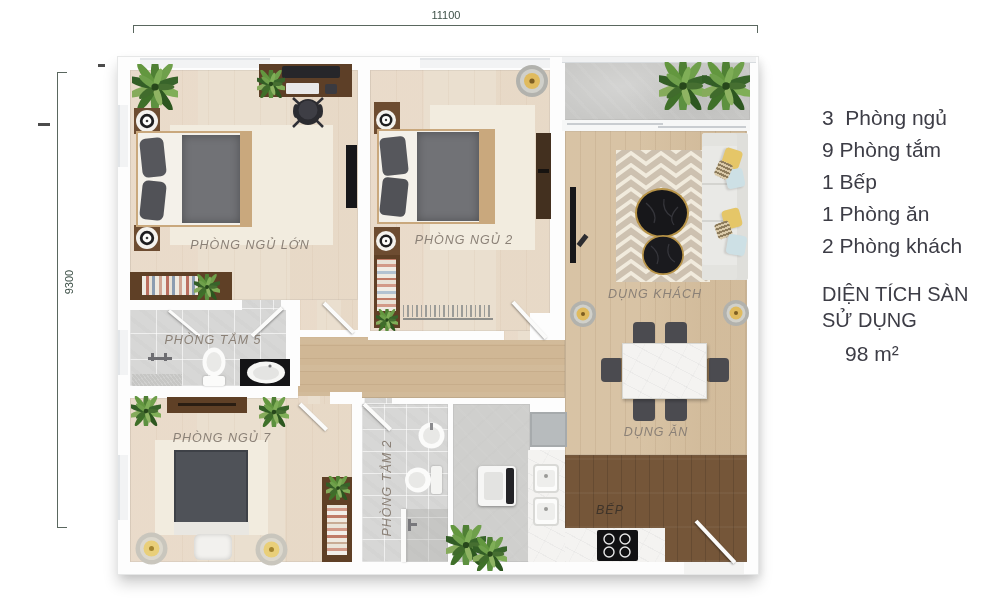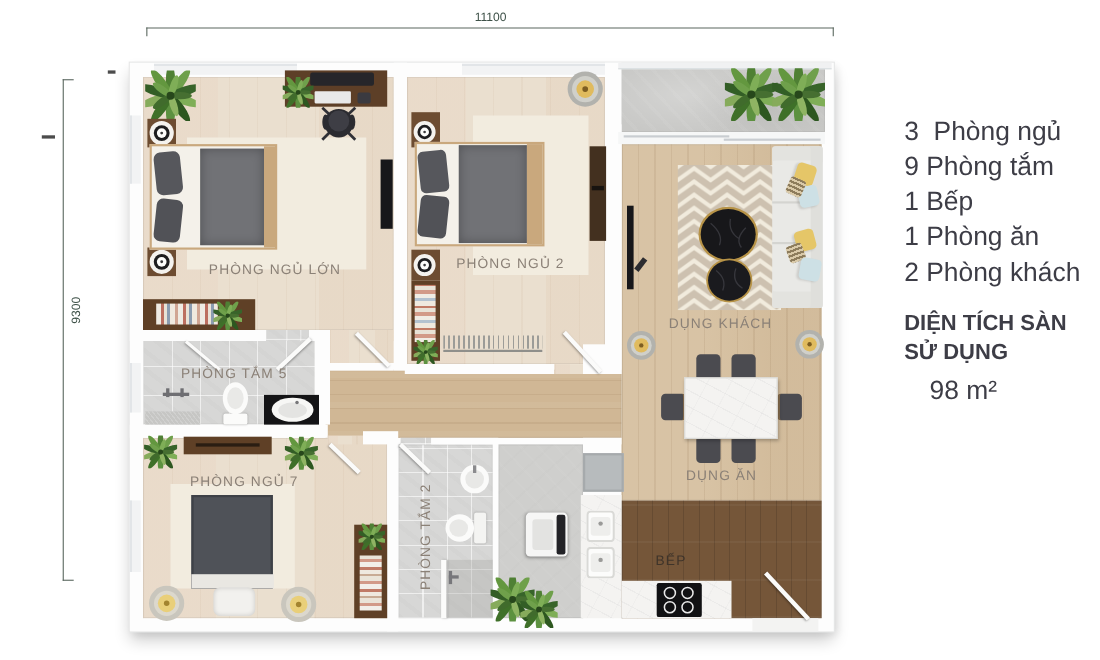--- a/index.html
+++ b/index.html
@@ -2,21 +2,21 @@
 <html><head>
 <meta charset="utf-8">
 <style>
   html,body{margin:0;padding:0;background:#ffffff;}
   #page{position:relative;width:1000px;height:600px;background:#ffffff;overflow:hidden;
         font-family:"Liberation Sans",sans-serif;}
   .abs{position:absolute;}
   .floor-cream,.floor-wood,.floor-woodh,.floor-dark,.floor-tile,.floor-conc,.floor-util{
      box-shadow:inset 0 0 0 1px rgba(110,110,110,.10);}
   #plan{position:absolute;left:118px;top:57px;width:640px;height:517px;background:#fdfdfd;
-        box-shadow:0 0 0 1px #e6e7e7, 0 9px 14px rgba(0,0,0,.20), 3px 3px 7px rgba(0,0,0,.07);}
+        box-shadow:0 0 0 1px #e6e7e7, 0 9px 14px rgba(0,0,0,.20), 3px 3px 7px rgba(0,0,0,.07);font-style:italic;}
   .floor-cream{background:#eadfcf;
      background-image:repeating-linear-gradient(90deg,rgba(190,160,130,.10) 0 1px,rgba(0,0,0,0) 1px 26px),
        linear-gradient(90deg,rgba(230,200,180,.18) 0 30%,rgba(0,0,0,0) 30% 70%,rgba(222,196,170,.22) 70% 100%);}
   .floor-wood{background:#d6c0a0;
      background-image:repeating-linear-gradient(90deg,rgba(120,85,50,.10) 0 1px,rgba(0,0,0,0) 1px 15px),
        linear-gradient(90deg,rgba(255,255,255,.05) 0 40%,rgba(120,85,50,.04) 75% 100%);}
   .floor-woodh{background:#d0b795;
      background-image:repeating-linear-gradient(0deg,rgba(120,85,50,.10) 0 1px,rgba(0,0,0,0) 1px 13px),
        repeating-linear-gradient(0deg,rgba(255,255,255,.05) 0 6px,rgba(0,0,0,0) 6px 27px);}
   .floor-dark{background:#755639;
@@ -35,21 +35,21 @@
   .floor-conc{background:#c8c8c6;
      background-image:radial-gradient(80px 36px at 32% 42%,rgba(255,255,255,.22),rgba(255,255,255,0)),
        radial-gradient(70px 35px at 72% 62%,rgba(150,150,148,.18),rgba(150,150,148,0)),
        repeating-linear-gradient(47deg,rgba(255,255,255,.05) 0 3px,rgba(0,0,0,0) 3px 12px);}
   .wall{background:#fdfdfd;}
   .lbl{position:absolute;font-size:12.5px;color:#8b8177;letter-spacing:1px;white-space:nowrap;
        transform:translate(-50%,-50%);}
   .marble{background:#f4f3f1;
      background-image:repeating-linear-gradient(28deg,rgba(150,152,158,.09) 0 1px,rgba(0,0,0,0) 1px 13px),
        repeating-linear-gradient(118deg,rgba(150,152,158,.05) 0 1px,rgba(0,0,0,0) 1px 19px);}
-  .legend{position:absolute;color:#3d3d46;font-size:24px;white-space:nowrap;}
+  .legend{position:absolute;color:#3d3d46;font-size:21px;white-space:nowrap;}
 </style>
 </head>
 <body>
 <div id="page">
 
 <svg width="0" height="0" style="position:absolute">
   <defs>
     <g id="plant">
       <ellipse cx="0" cy="-9" rx="2.8" ry="10.5" fill="#4f8034" transform="rotate(0)"></ellipse>
       <ellipse cx="0" cy="-9" rx="2.8" ry="10.5" fill="#6fa04b" transform="rotate(36)"></ellipse>
@@ -88,21 +88,21 @@
 <div class="abs" style="left:98px;top:64px;width:7px;height:2.5px;background:#4c4c4c"></div>
 
 <div class="abs" style="left:38px;top:123px;width:12px;height:2.5px;background:#4c4c4c"></div>
 
 <div class="legend" style="left:822px;top:106px;">3&nbsp; Phòng ngủ</div>
 <div class="legend" style="left:822px;top:138px;">9 Phòng tắm</div>
 <div class="legend" style="left:822px;top:170px;">1 Bếp</div>
 <div class="legend" style="left:822px;top:202px;">1 Phòng ăn</div>
 <div class="legend" style="left:822px;top:234px;">2 Phòng khách</div>
 
-<div class="legend" style="left:822px;top:281px;font-weight:bold;font-size:20px;line-height:26px;">DIỆN TÍCH SÀN<br>SỬ DỤNG</div>
+<div class="legend" style="left:822px;top:281px;font-weight:normal;font-size:20px;line-height:26px;">DIỆN TÍCH SÀN<br>SỬ DỤNG</div>
 
 <div class="legend" style="left:845px;top:342px;">98 m²</div>
 
 <div id="plan">
 
   <div class="abs floor-cream" style="left:12px;top:13px;width:228px;height:230px;"></div>
 
   <div class="abs floor-cream" style="left:252px;top:13px;width:180px;height:261px;"></div>
 
   <div class="abs floor-conc" style="left:444px;top:5px;width:188px;height:58px;"></div>

